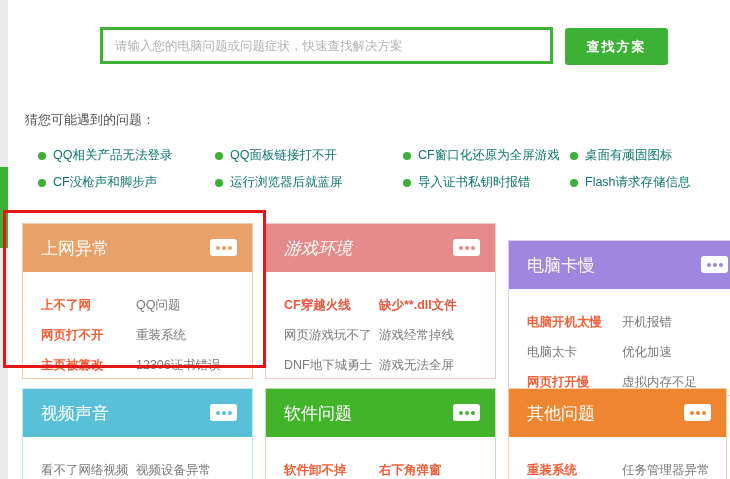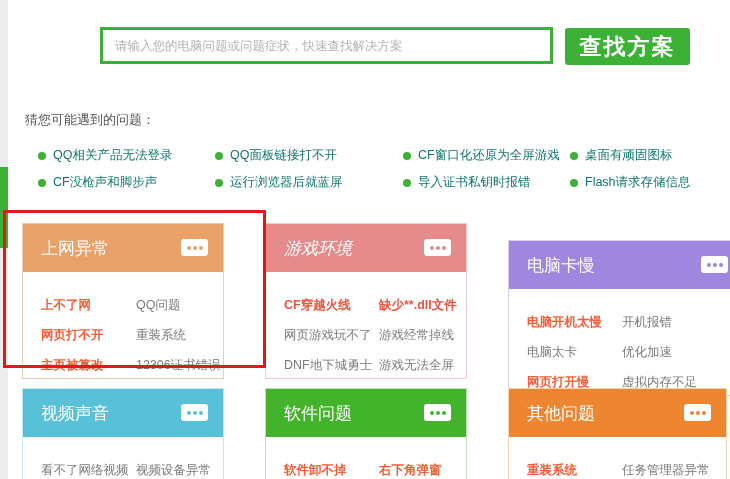--- a/index.html
+++ b/index.html
@@ -9,34 +9,34 @@
 
   
   .left-strip { position:absolute; left:0; top:0; width:8px; height:479px; background:#ececec; }
   .left-green { position:absolute; left:0; top:167px; width:8px; height:81px; background:#3db135; }
 
   
   .search-input { position:absolute; left:100px; top:27px; width:453px; height:37px;
     border:3px solid #3db135; background:#fff; padding:0 12px; font-size:12.5px; color:#333;
     font-family:inherit; outline:none; }
   .search-input::placeholder { color:#b3b3b3; }
-  .find-btn { position:absolute; left:565px; top:28px; width:125px; height:37px;
-    background:#3db135; color:#fff; border:none; border-radius:3px; font-size:22px;
+  .find-btn { position:absolute; left:565px; top:28px; width:103px; height:37px;
+    background:#3db135; color:#fff; border:none; border-radius:3px; font-size:13px;
     font-weight:bold; font-family:inherit; cursor:pointer; letter-spacing:2px; }
 
   
   .suggest-title { position:absolute; left:25px; top:111px; font-size:13px; color:#555; }
   .suggest-item { position:absolute; display:flex; align-items:center; gap:7px; cursor:pointer; }
   .suggest-item .bullet { width:8px; height:8px; border-radius:50%; background:#3db135; flex:0 0 auto; }
   .suggest-item .lbl { font-size:12.5px; color:#0f766e; white-space:nowrap; }
   .s0{left:38px;top:147px} .s1{left:215px;top:147px} .s2{left:403px;top:147px} .s3{left:570px;top:147px}
   .s4{left:38px;top:174px} .s5{left:215px;top:174px} .s6{left:403px;top:174px} .s7{left:570px;top:174px}
 
   
-  .card { position:absolute; width:202px; height:156px; background:#fff; border:1px solid #ddd; }
+  .card { position:absolute; width:231px; height:156px; background:#fff; border:1px solid #ddd; }
   .card-hdr { position:relative; height:48px; display:flex; align-items:center; padding-left:18px; }
   .card-title { color:#fff; font-size:17px; }
   .more { position:absolute; right:15px; top:15px; width:27px; height:17px; background:#fff;
     border-radius:3px; display:flex; align-items:center; justify-content:center; gap:2px; cursor:pointer; }
   .more i { width:4px; height:4px; border-radius:50%; display:block; }
   .card-body { display:grid; grid-template-columns:95px auto; padding:18px 0 0 18px; }
   .cell { font-size:12.5px; color:#7b7b7b; line-height:30px; white-space:nowrap; cursor:pointer; }
   .cell.hot { color:#f2603a; font-weight:bold; }
 
   .c0 { left:22px;  top:223px; border-color:#f2cbae; } .c0 .card-hdr{background:#e8a169;} .c0 .more i{background:#e8a169;}

